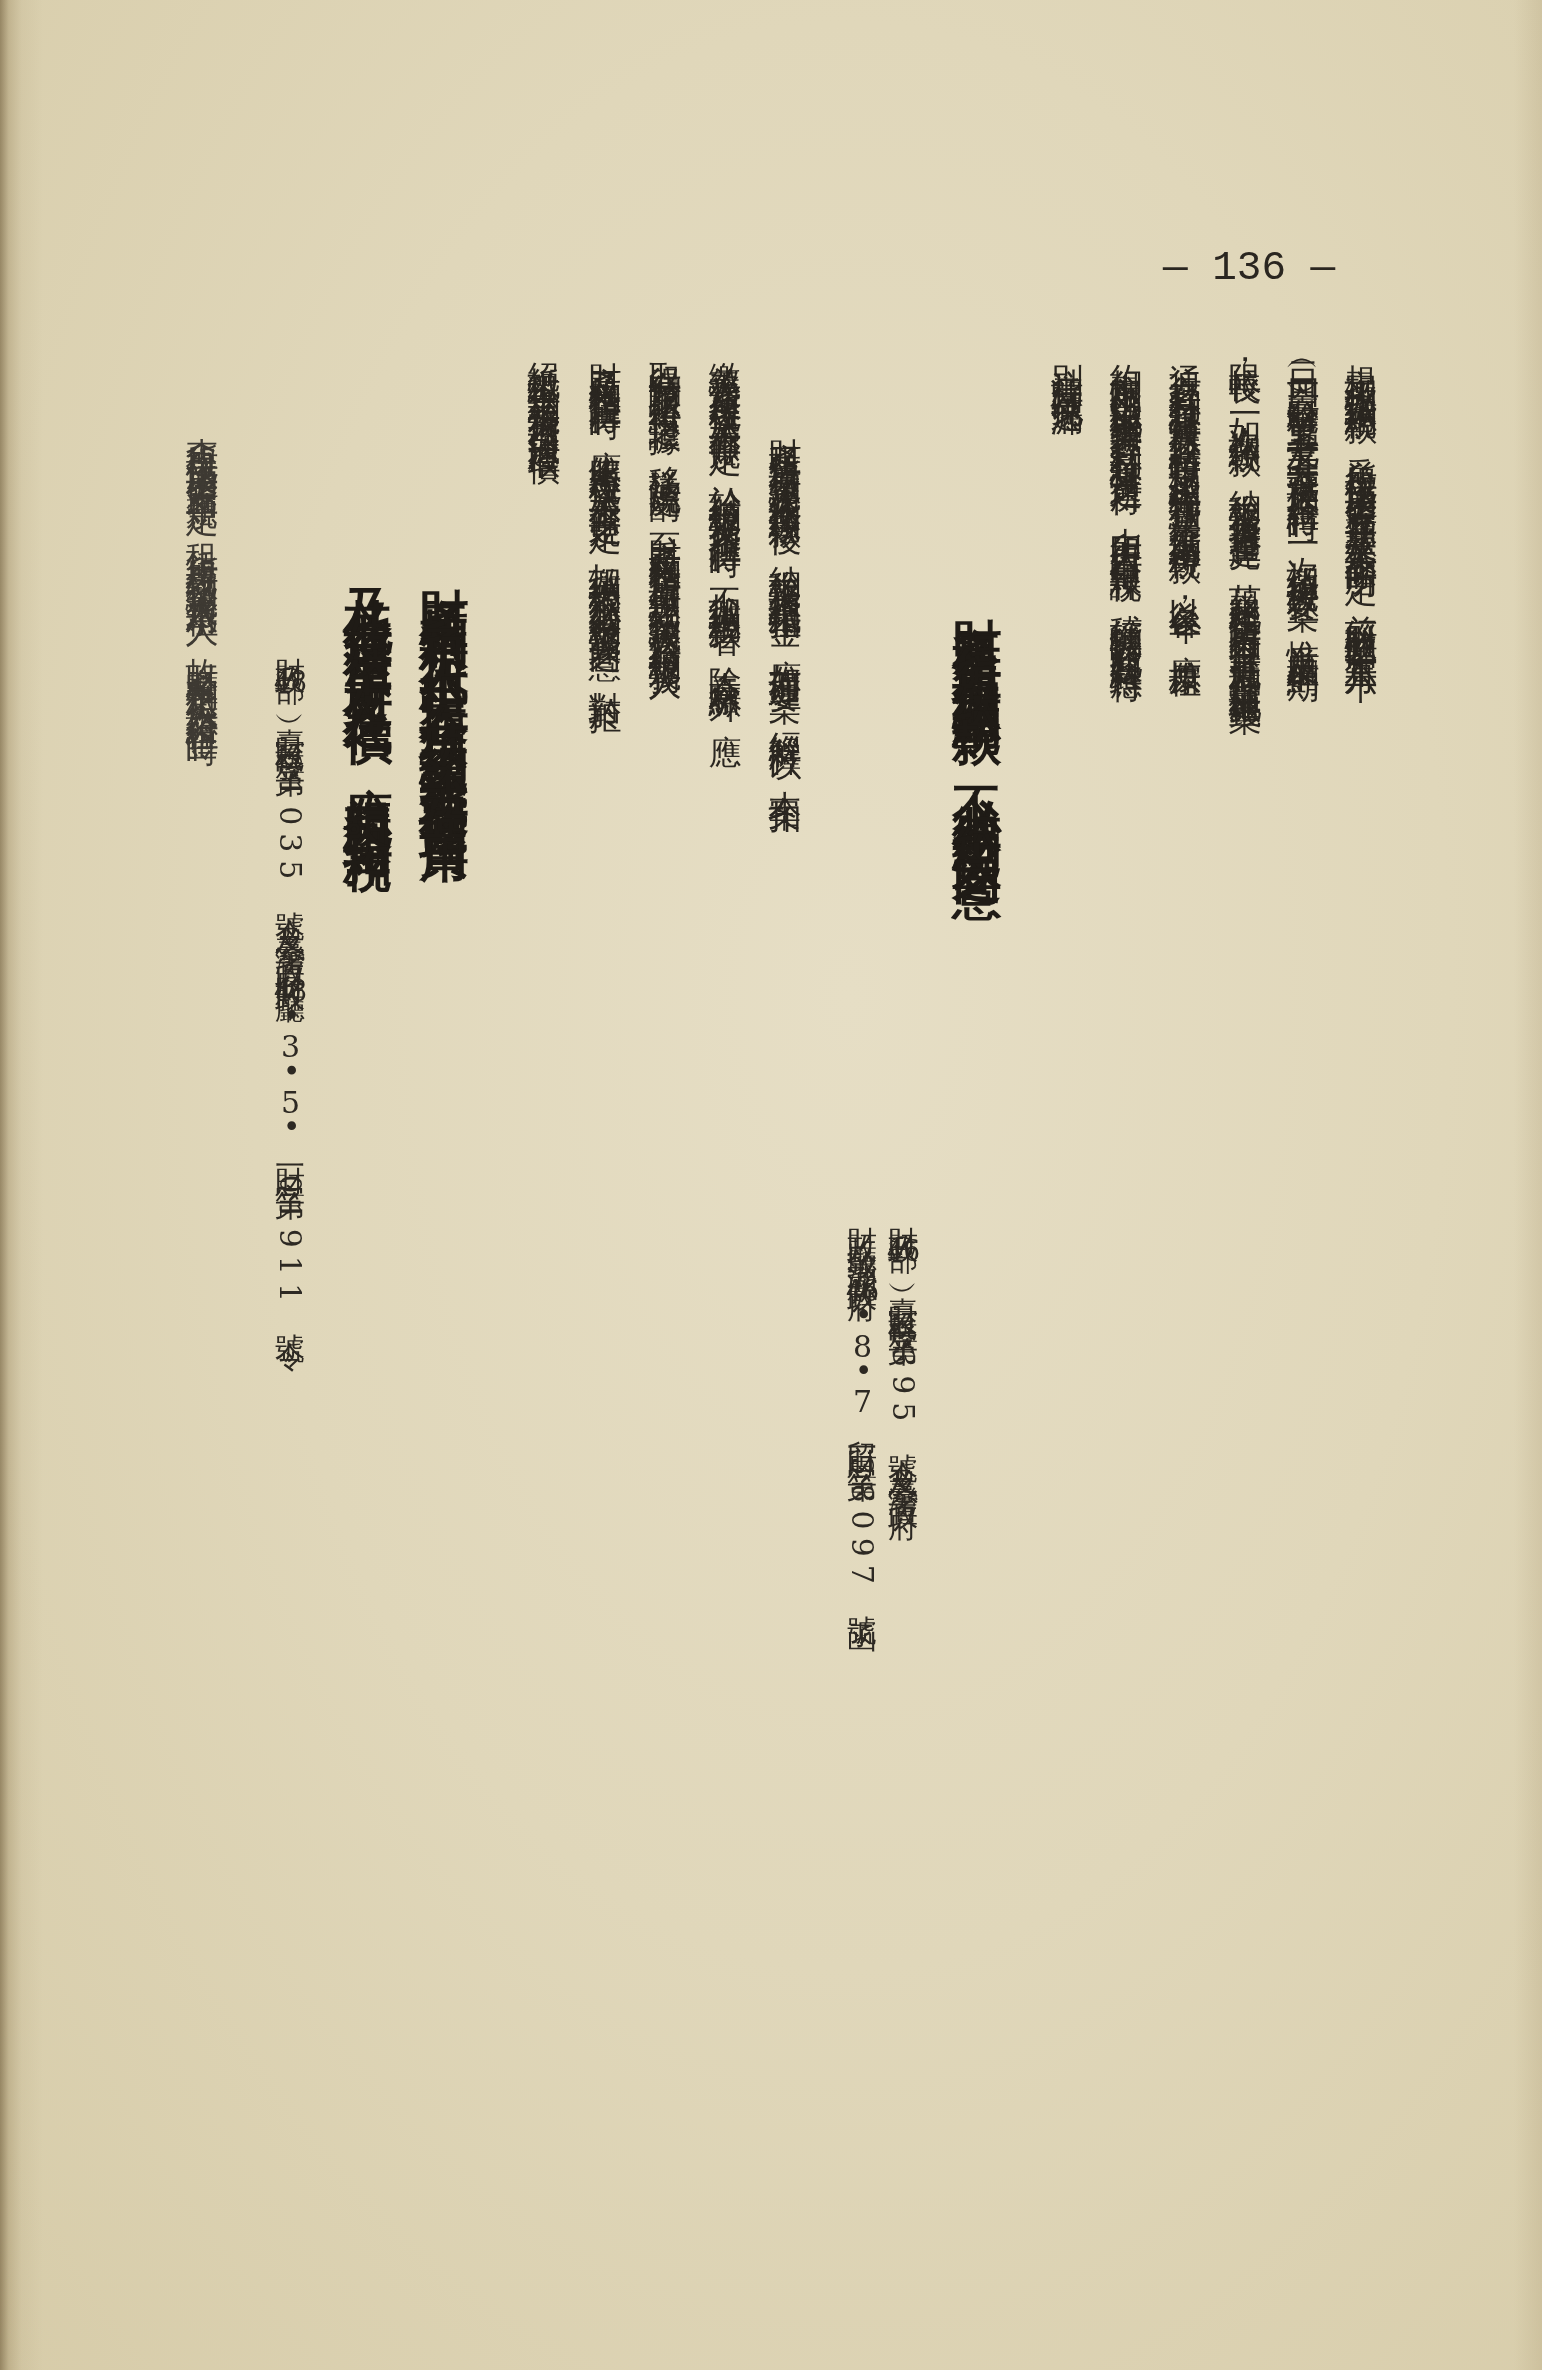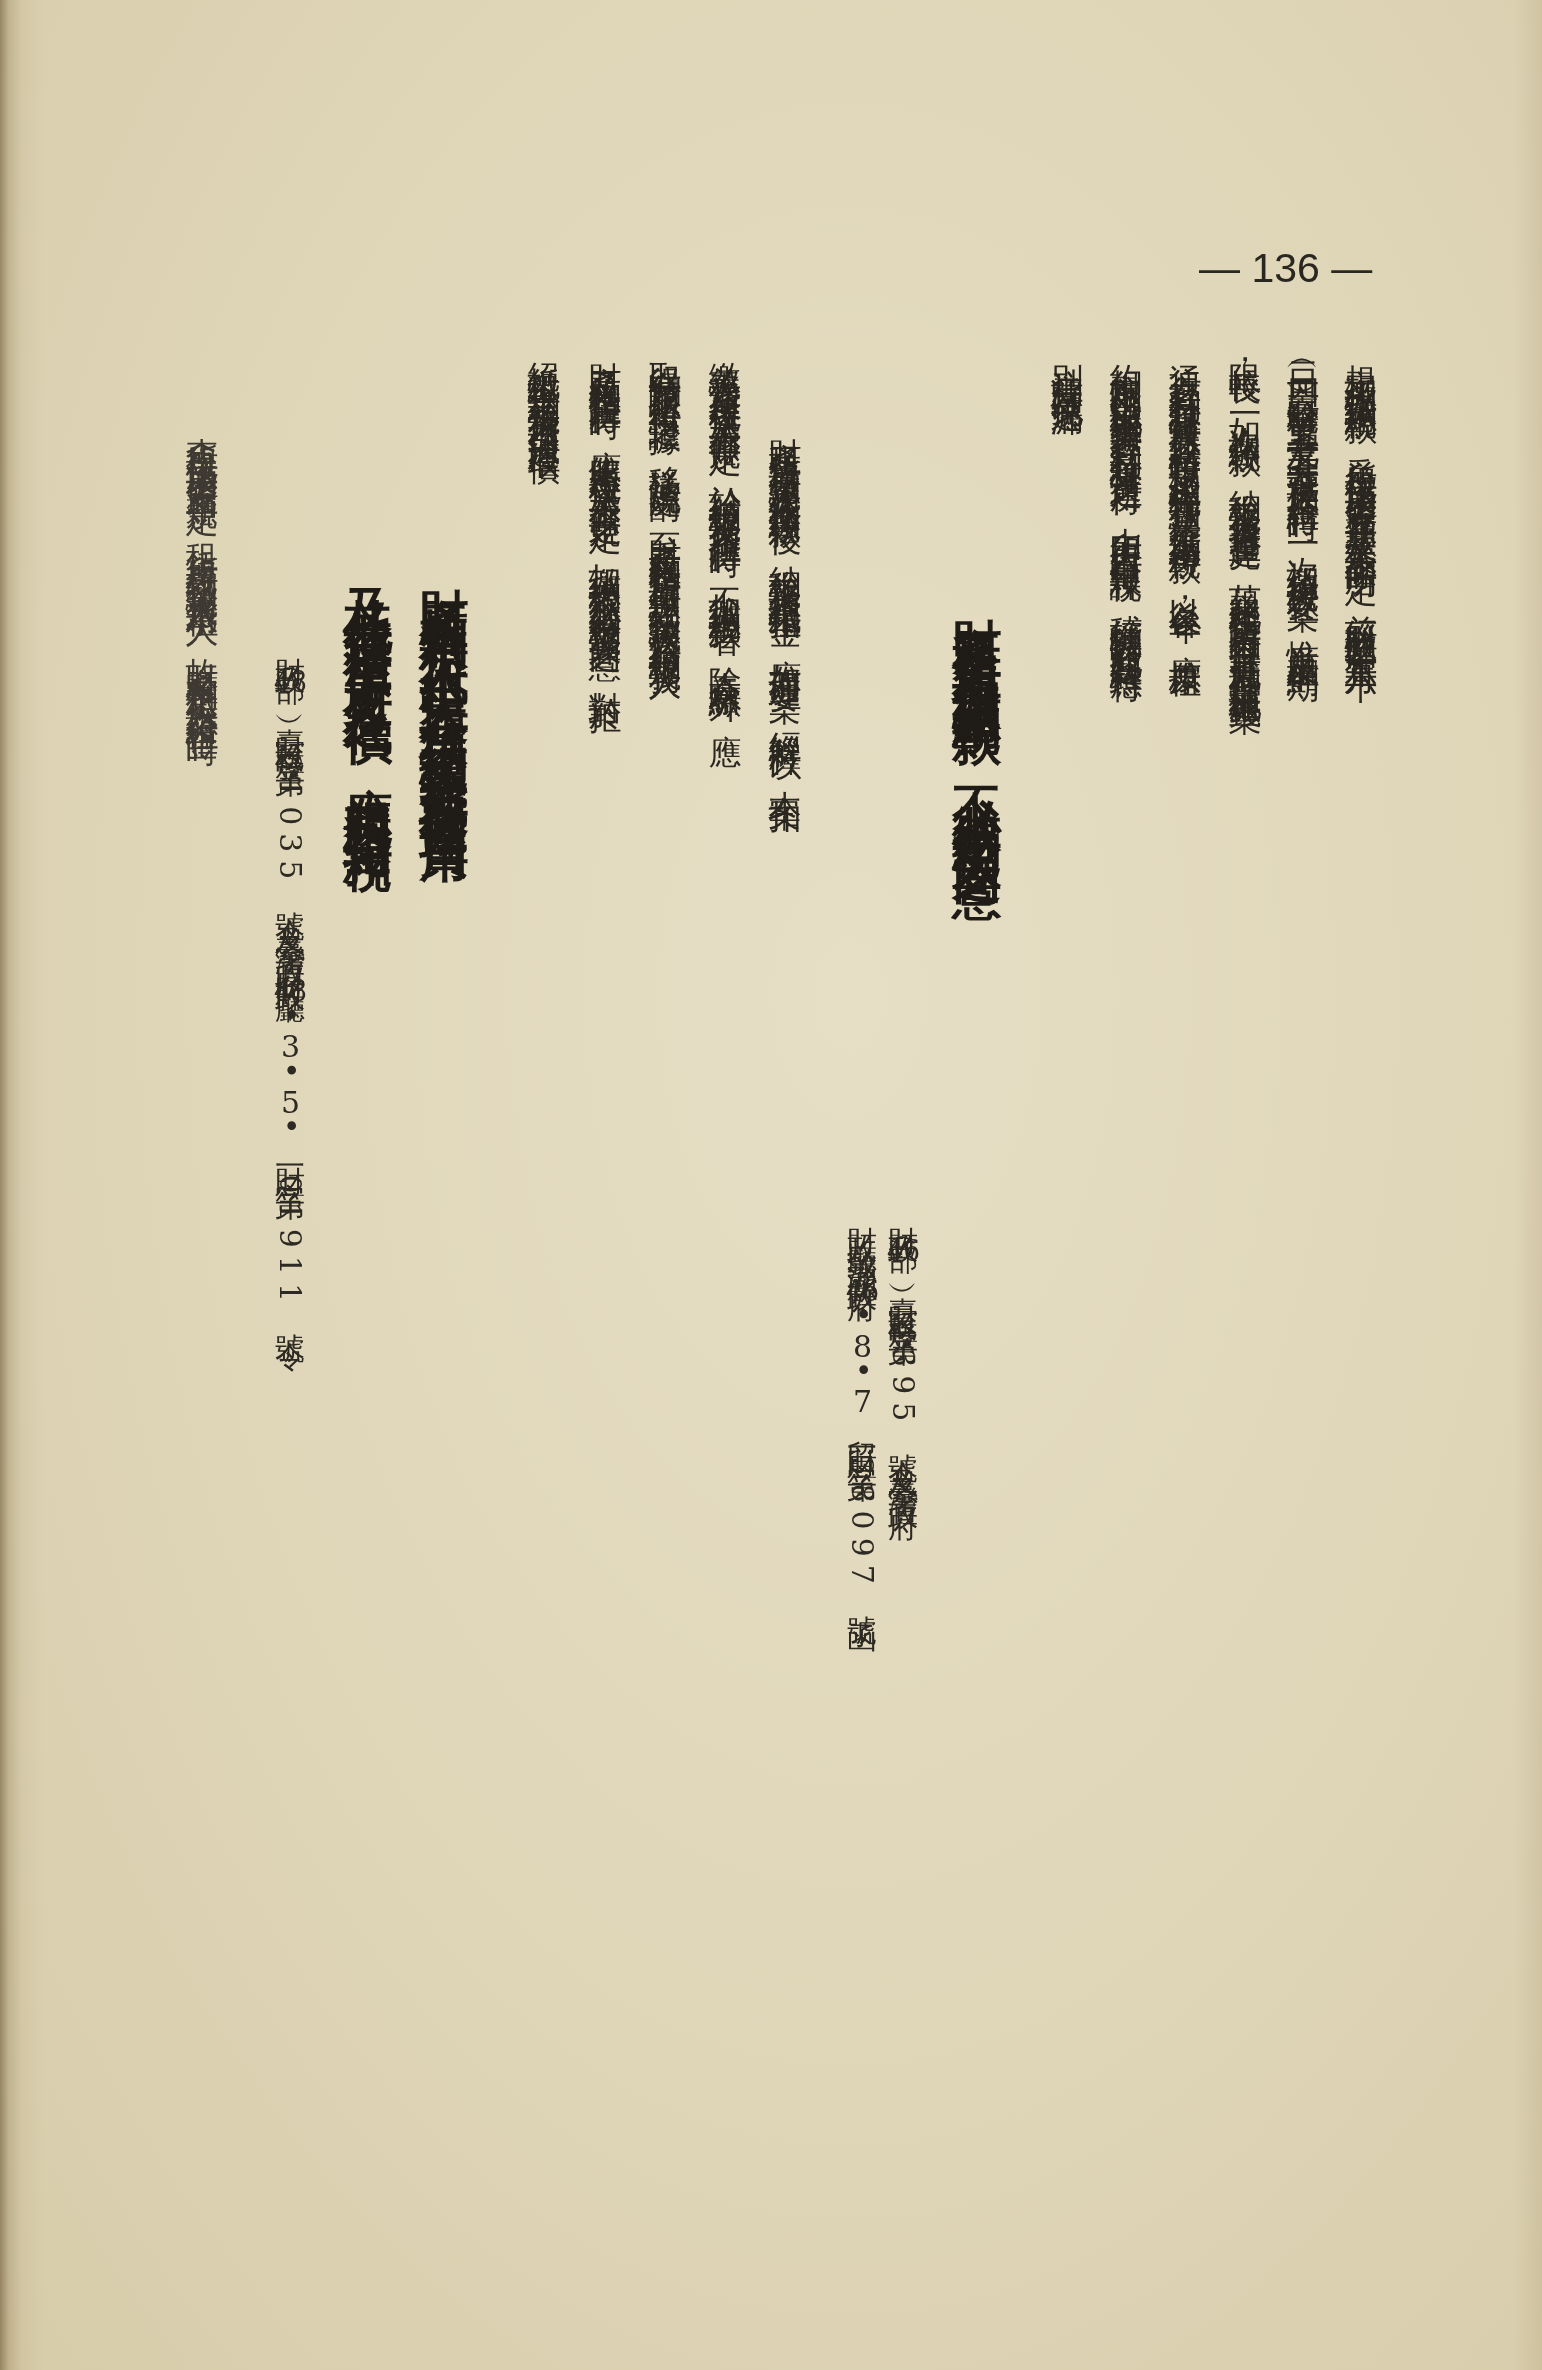--- a/index.html
+++ b/index.html
@@ -35,26 +35,25 @@
       position: absolute;
       right: 0; top: 0; bottom: 0;
       width: 29px;
       background: linear-gradient(to left, rgba(150, 130, 90, 0.18), rgba(0,0,0,0));
       pointer-events: none;
     }
     .page-number {
       position: absolute;
       left: 1163px;
       top: 248px;
-      font-family: Liberation Sans, sans-serif;
+      font-family: Liberation Mono, monospace;
       font-size: 41px;
       line-height: 41px;
       color: #2a2620;
       white-space: nowrap;
-      margin-left: 36px;
     }
     .vcol {
       position: absolute;
       writing-mode: vertical-rl;
       text-orientation: mixed;
       white-space: nowrap;
       font-family: "DejaVu Serif", serif;
       color: #2a2620;
     }
     .body-col {

